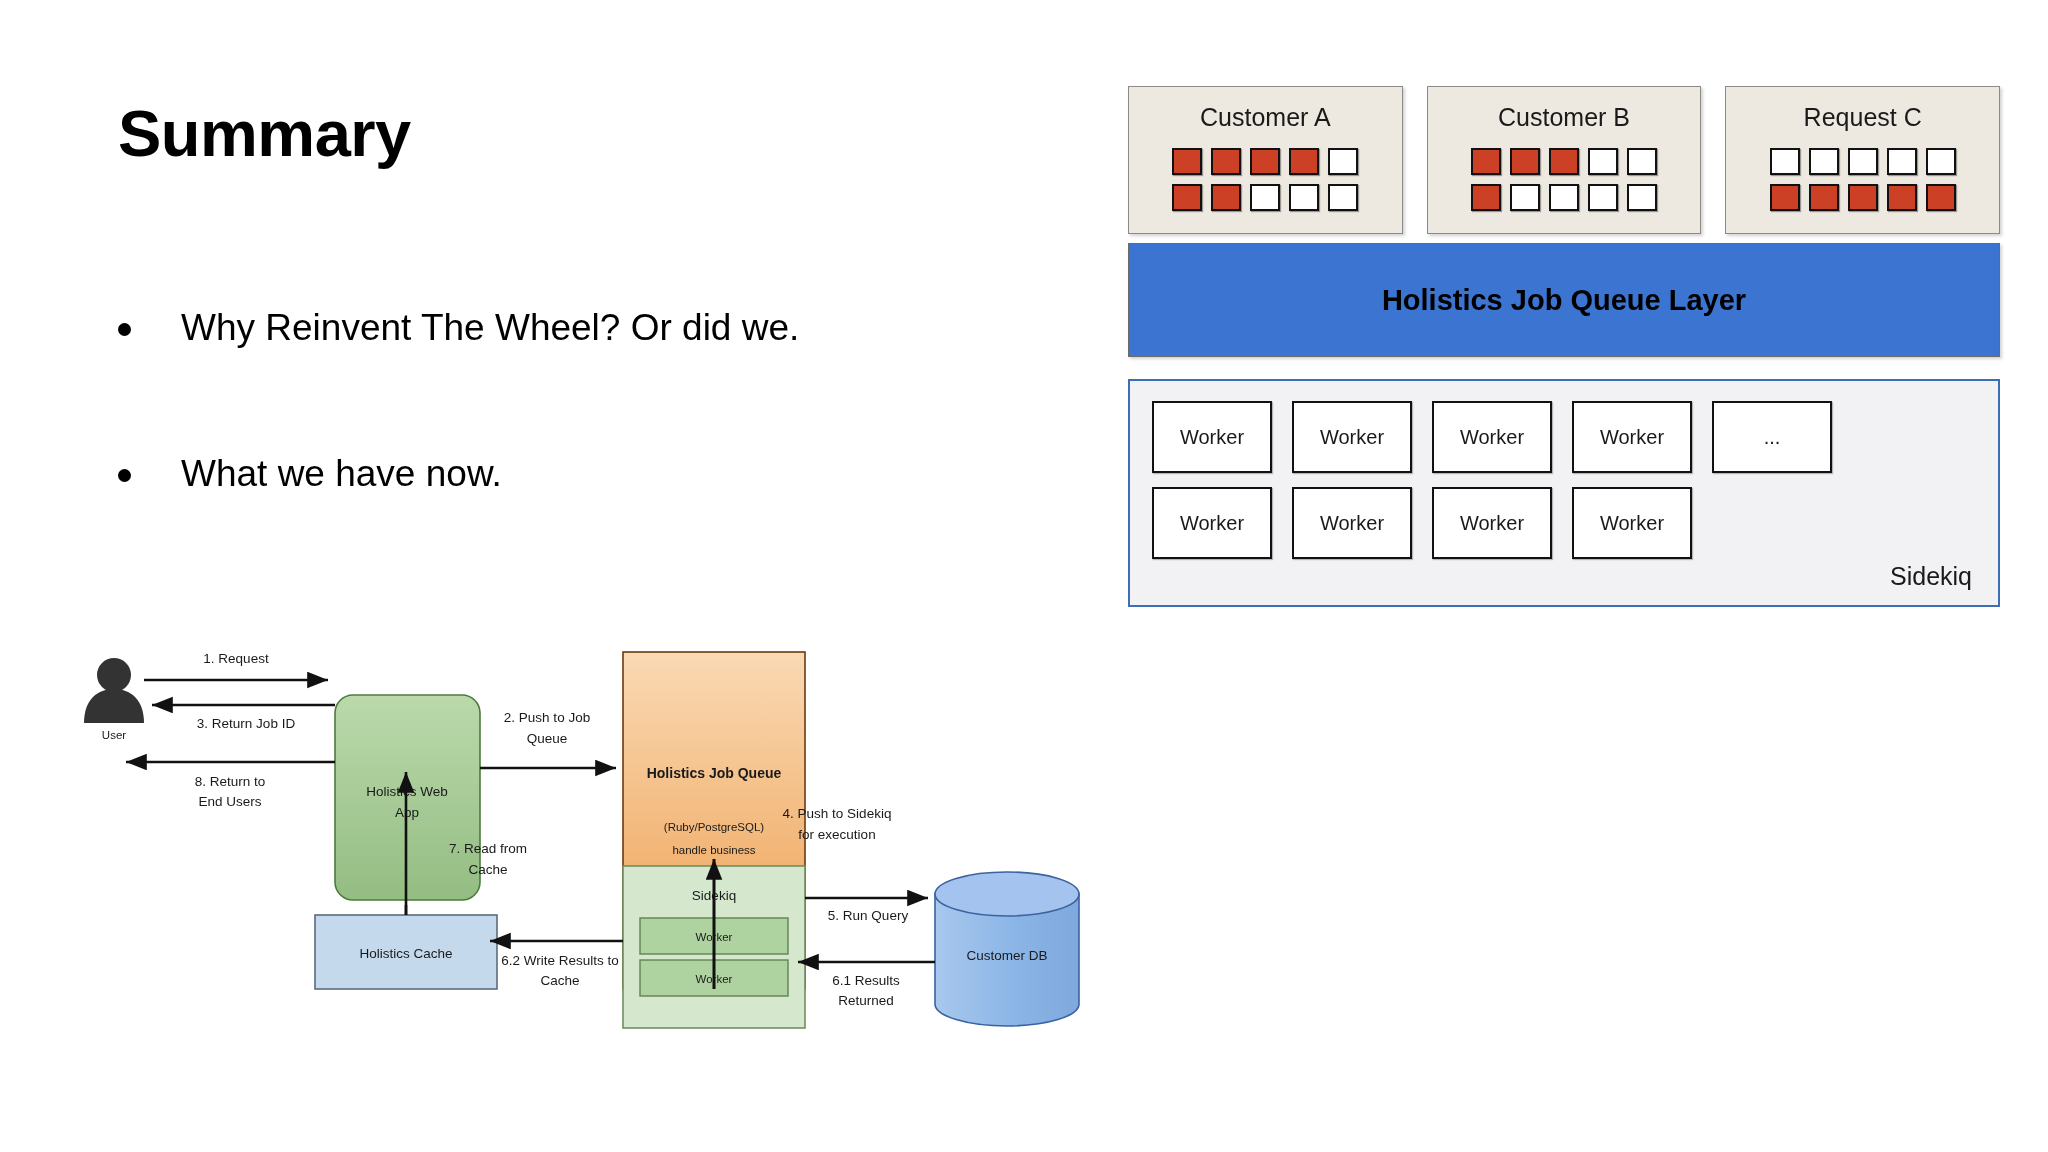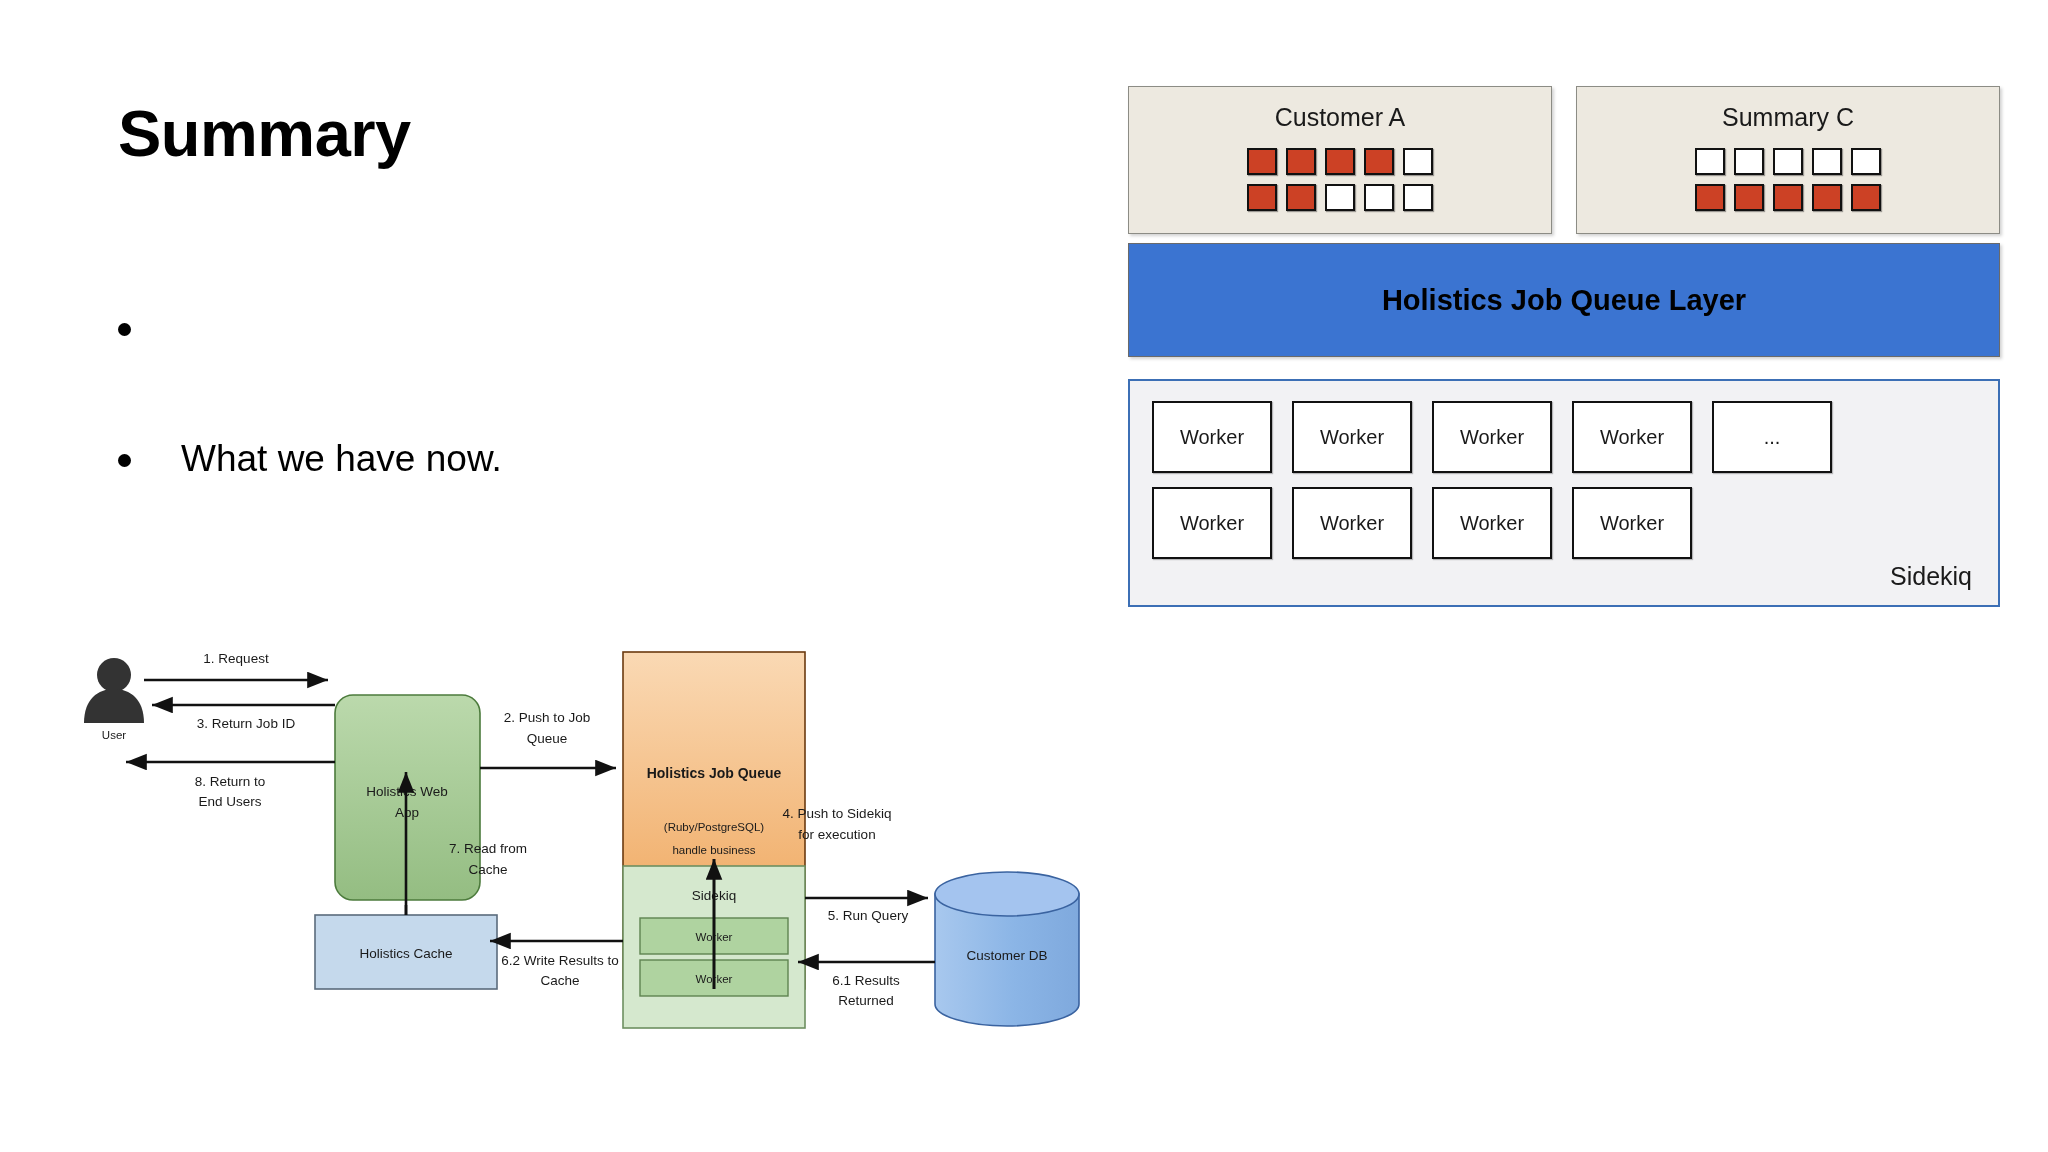--- a/index.html
+++ b/index.html
@@ -183,20 +183,21 @@
   }
 </style>
 </head>
 <body>
 
 <div id="slide-title">Summary</div>
 
 <div id="bullet-list">
   <div class="bullet-row">
     <span class="bullet-dot"></span>
+    <span class="bullet-text">Why Reinvent The Wheel? Or did we.</span>
   </div>
   <div class="bullet-row">
     <span class="bullet-dot"></span>
     <span class="bullet-text">What we have now.</span>
   </div>
 </div>
 
 <div id="flow-diagram">
   <svg width="1060" height="440" viewBox="0 0 1060 440" xmlns="http://www.w3.org/2000/svg">
     <defs>
@@ -315,23 +316,42 @@
         <div class="cell-row">
           <span class="cell on"></span>
           <span class="cell on"></span>
           <span class="cell off"></span>
           <span class="cell off"></span>
           <span class="cell off"></span>
         </div>
       </div>
     </div>
 
-
     <div class="customer-box">
-      <div class="customer-title">Summary C</div>
+      <div class="customer-title">Customer B</div>
+      <div class="cell-grid">
+        <div class="cell-row">
+          <span class="cell on"></span>
+          <span class="cell on"></span>
+          <span class="cell on"></span>
+          <span class="cell off"></span>
+          <span class="cell off"></span>
+        </div>
+        <div class="cell-row">
+          <span class="cell on"></span>
+          <span class="cell off"></span>
+          <span class="cell off"></span>
+          <span class="cell off"></span>
+          <span class="cell off"></span>
+        </div>
+      </div>
+    </div>
+
+    <div class="customer-box">
+      <div class="customer-title">Request C</div>
       <div class="cell-grid">
         <div class="cell-row">
           <span class="cell off"></span>
           <span class="cell off"></span>
           <span class="cell off"></span>
           <span class="cell off"></span>
           <span class="cell off"></span>
         </div>
         <div class="cell-row">
           <span class="cell on"></span>

